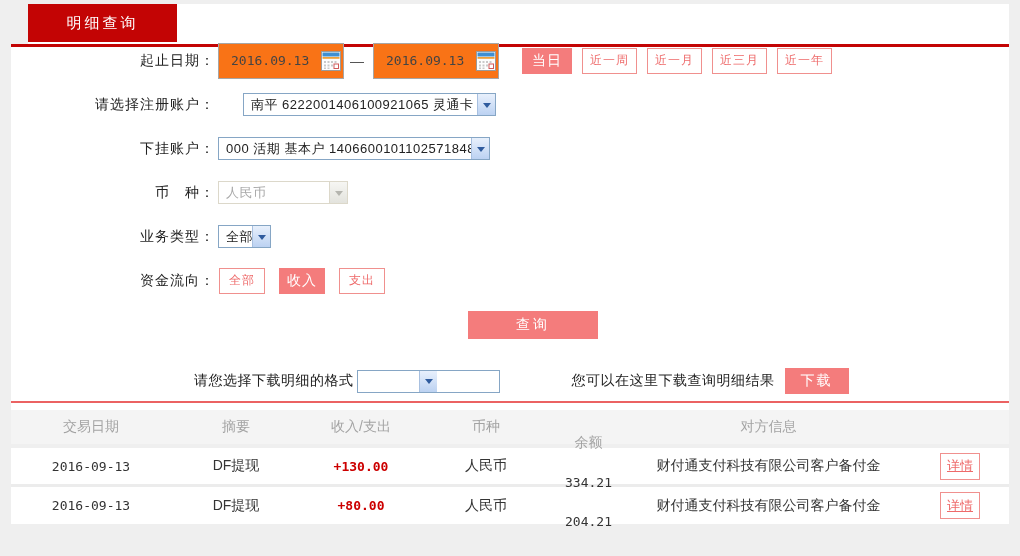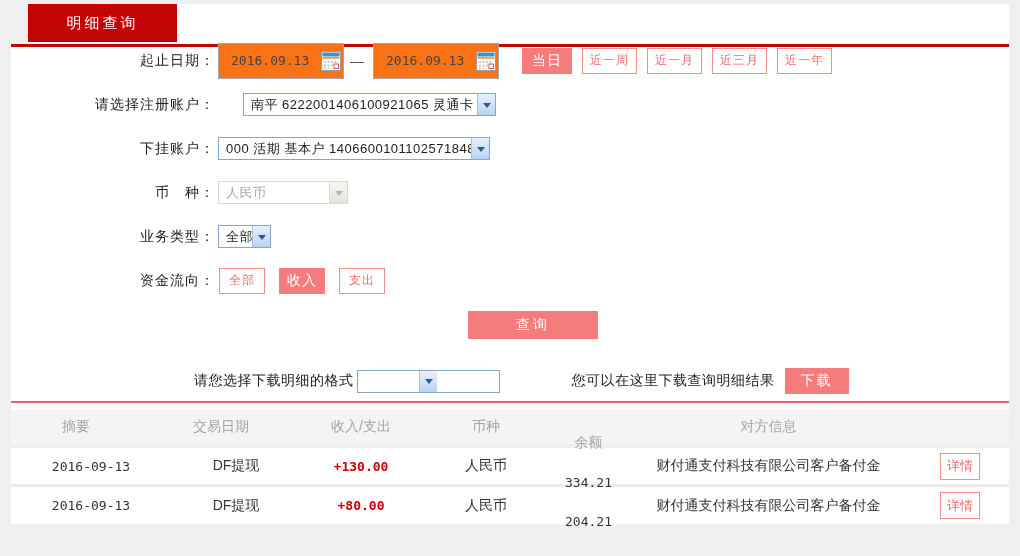--- a/index.html
+++ b/index.html
@@ -71,21 +71,21 @@
   
   .white-gap{height:7px;background:#fff;}
   .thead{height:34px;background:#f4f4f4;display:flex;align-items:center;color:#a3a3a3;font-size:14px;}
   .trow{height:40px;background:#fff;display:flex;align-items:center;font-size:14px;color:#333;border-top:3px solid #ececec;}
   .trow.r0{border-top:4px solid var(--page-bg);}
   .th,.td{text-align:center;flex:none;}
   .c1{width:160px;}.c2{width:130px;}.c3{width:120px;}.c4{width:130px;}.c5{width:75px;margin-top:32px;}.c6{width:285px;}
   .c7{flex:1;display:flex;justify-content:center;}
   .mono{font-family:"DejaVu Sans Mono",monospace;font-size:13px;}
   .amount{color:var(--amount-red);font-family:"DejaVu Sans Mono",monospace;font-size:13px;font-weight:bold;}
-  .detail-btn{width:40px;height:27px;background:#fff;border:1px solid var(--pink-border);color:var(--pink-text);font-size:13px;}
+  .detail-btn{width:40px;height:27px;background:#fff;border:1px solid var(--pink-border);color:var(--pink-text);font-size:13px;text-decoration:underline;}
 </style>
 </head>
 <body>
 
 <div class="content">
 
   <div class="tabbar">
     <div class="tab">明细查询</div>
   </div>
   <div class="tab-underline"></div>
@@ -193,22 +193,22 @@
       </div>
       <span class="dl-hint">您可以在这里下载查询明细结果</span>
       <button class="btn-fill dl-btn">下载</button>
     </div>
   </div>
 
   <div class="white-gap"></div>
 
   <div>
     <div class="thead">
+      <div class="th c1">交易日期</div>
       <div class="th c2">摘要</div>
-      <div class="th c1">交易日期</div>
       <div class="th c3">收入/支出</div>
       <div class="th c4">币种</div>
       <div class="th c5">余额</div>
       <div class="th c6">对方信息</div>
       <div class="th c7"></div>
     </div>
 
     <div class="trow r0">
       <div class="td c1 mono">2016-09-13</div>
       <div class="td c2">DF提现</div>

